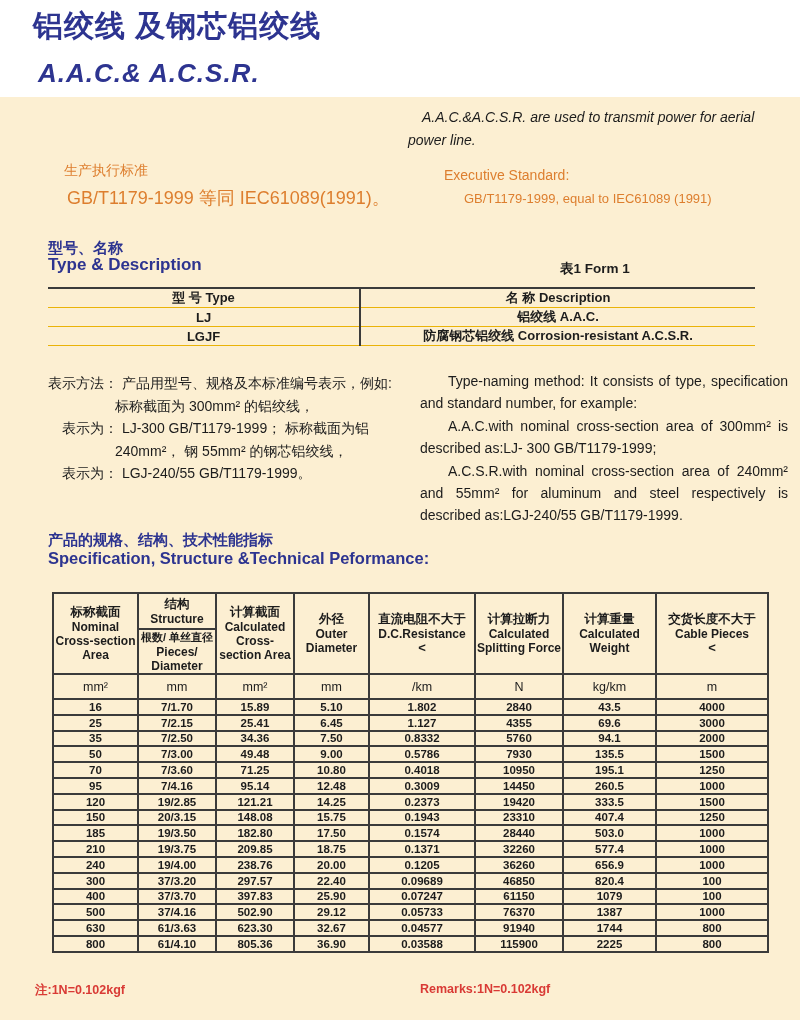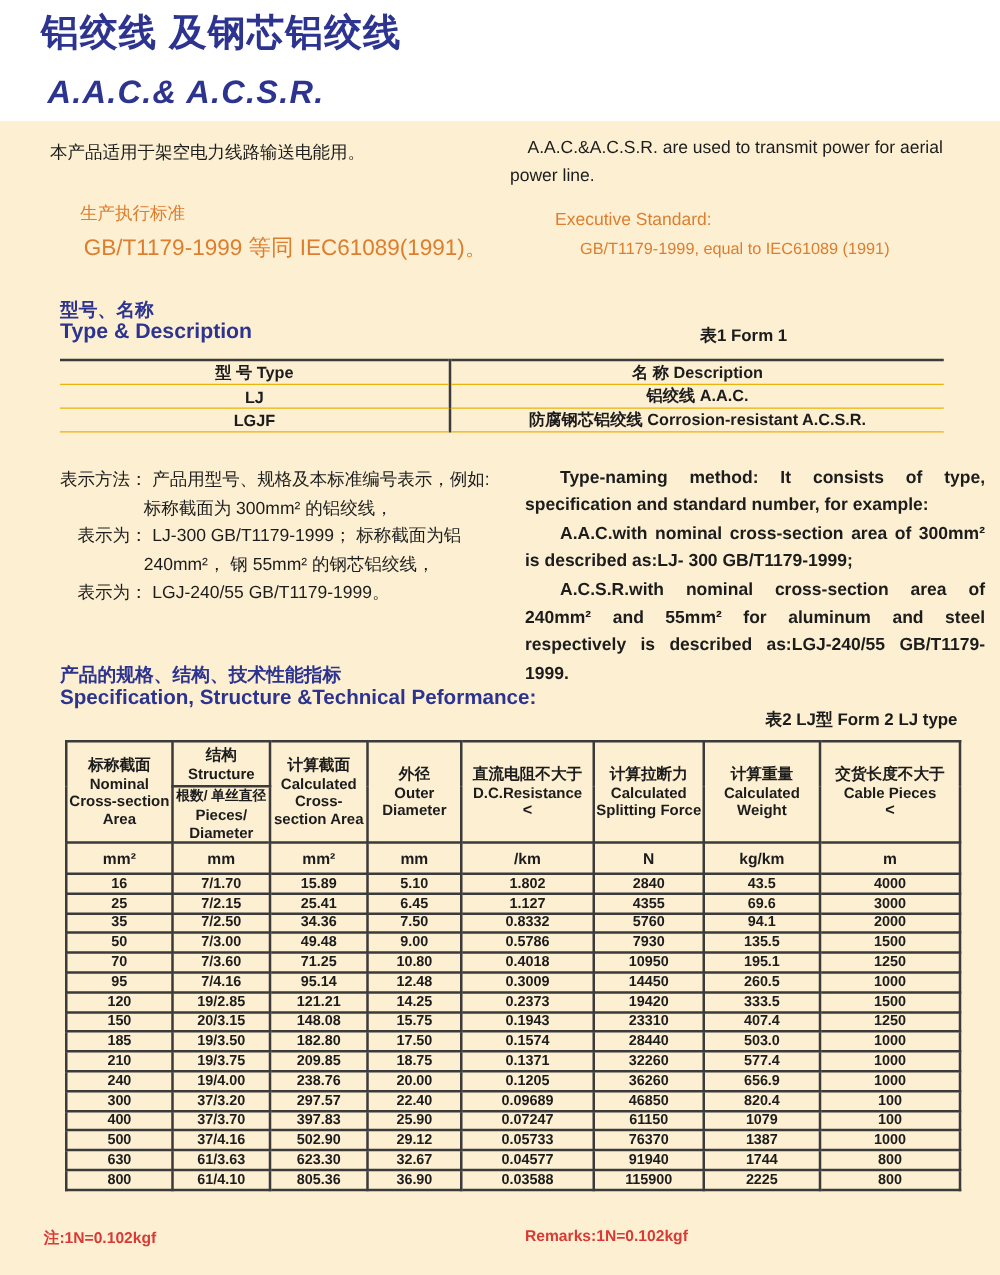--- a/index.html
+++ b/index.html
@@ -7,21 +7,21 @@
   .page{position:relative;width:800px;height:1020px;background:#ffffff;overflow:hidden;}
   .cream{position:absolute;left:0;top:97px;right:0;bottom:0;background:#fcefd2;}
   .abs{position:absolute;}
 
   
   .title-zh{left:33px;top:6px;font-size:30px;font-weight:bold;color:#2d3490;letter-spacing:1px;}
   .title-en{left:38px;top:58px;font-size:26px;font-weight:bold;font-style:italic;color:#2d3490;letter-spacing:1px;}
 
   
   .intro-zh{left:40px;top:113px;width:350px;font-size:14px;color:#1c1c1c;}
-  .intro-en{left:408px;top:106px;width:374px;font-size:14px;color:#1c1c1c;line-height:1.65;text-indent:14px;}
+  .intro-en{left:408px;top:106px;width:374px;font-size:14px;color:#1c1c1c;line-height:1.65;text-indent:14px;font-style:italic;}
 
   
   .orange{color:#dd7e2e;}
   .std-zh-label{left:64px;top:162px;font-size:14px;}
   .std-zh-value{left:67px;top:186px;font-size:18px;}
   .std-en-label{left:444px;top:167px;font-size:14px;}
   .std-en-value{left:464px;top:191px;font-size:13px;}
 
   
   .navy{color:#2d3490;font-weight:bold;margin-left:12px;}
@@ -37,50 +37,49 @@
       border-top:2px solid #3b3b3b;font-size:13px;color:#1c1c1c;}
   .t1 th,.t1 td{border-bottom:1px solid #eab308;height:15.8px;text-align:center;
       font-weight:600;padding:0;vertical-align:middle;}
   .t1 th:first-child,.t1 td:first-child{border-right:2px solid #3b3b3b;width:44%;}
 
   
   .method-zh{left:48px;top:372px;width:360px;font-size:14px;color:#1c1c1c;line-height:22.5px;}
   .method-zh div{white-space:nowrap;}
   .mzh-ind-a{padding-left:14px;}
   .mzh-ind-b{padding-left:67px;}
-  .method-en{left:420px;top:370px;width:368px;font-size:14px;color:#1c1c1c;line-height:22.4px;text-align:justify;font-weight:bold;}
+  .method-en{left:420px;top:370px;width:368px;font-size:14px;color:#1c1c1c;line-height:22.4px;text-align:justify;}
   .method-en p{margin:0;text-indent:28px;}
 
   
   .t2{left:52px;top:592px;width:715px;border-collapse:collapse;table-layout:fixed;color:#1c1c1c;}
   .t2 th,.t2 td{border:2px solid #3b3b3b;padding:0;text-align:center;vertical-align:middle;}
   .t2 thead th{font-weight:bold;}
   .t2 th .zh{display:block;font-size:12.5px;line-height:15px;}
   .t2 th .en{display:block;font-size:12px;line-height:14px;font-weight:bold;}
   .t2 th .sym{display:block;font-size:13px;line-height:14px;font-weight:bold;}
   .t2 tr.hrow1 th{height:34px;}
   .t2 tr.hrow2 th{height:34px;}
-  .t2 tr.units td{height:23px;font-size:12.5px;font-weight:bold;}
+  .t2 tr.units td{height:23px;font-size:12.5px;font-weight:normal;}
   .t2 tbody td{height:13.8px;font-size:11.5px;font-weight:bold;}
 
   
   .red{color:#d93a35;font-weight:bold;}
   .note-zh{left:35px;top:982px;font-size:12.5px;}
   .note-en{left:420px;top:982px;font-size:12.5px;}
 </style>
 </head>
 <body>
 
 <div class="page">
   <div class="cream"></div>
 
   <div class="abs title-zh">铝绞线 及钢芯铝绞线</div>
   <div class="abs title-en">A.A.C.&amp; A.C.S.R.</div>
 
-  <div class="abs intro-zh">本产品适用于架空电力线路输送电能用。</div>
   <div class="abs intro-en">A.A.C.&amp;A.C.S.R. are used to transmit power for aerial power line.</div>
 
   <div class="abs orange std-zh-label">生产执行标准</div>
   <div class="abs orange std-zh-value">GB/T1179-1999 等同 IEC61089(1991)。</div>
   <div class="abs orange std-en-label">Executive Standard:</div>
   <div class="abs orange std-en-value">GB/T1179-1999, equal to IEC61089 (1991)</div>
 
   <div class="abs navy sec1-zh">型号、名称</div>
   <div class="abs navy sec1-en">Type &amp; Description</div>
   <div class="abs form1">表1   Form  1</div>
@@ -113,21 +112,20 @@
   </div>
 
   <div class="abs method-en">
     <p>Type-naming method: It consists of type, specification and standard number, for example:</p>
     <p>A.A.C.with nominal cross-section area of 300mm² is described as:LJ- 300 GB/T1179-1999;</p>
     <p>A.C.S.R.with nominal cross-section area of 240mm² and 55mm² for aluminum and steel respectively is described as:LGJ-240/55 GB/T1179-1999.</p>
   </div>
 
   <div class="abs navy sec2-zh">产品的规格、结构、技术性能指标</div>
   <div class="abs navy sec2-en">Specification, Structure &amp;Technical Peformance:</div>
-  <div class="abs form2">表2 LJ型    Form  2  LJ  type</div>
 
   <table class="abs t2">
     <colgroup>
       <col style="width:85px">
         <col style="width:78px">
         <col style="width:78px">
         <col style="width:75px">
       <col style="width:106px">
         <col style="width:88px">
         <col style="width:93px">

